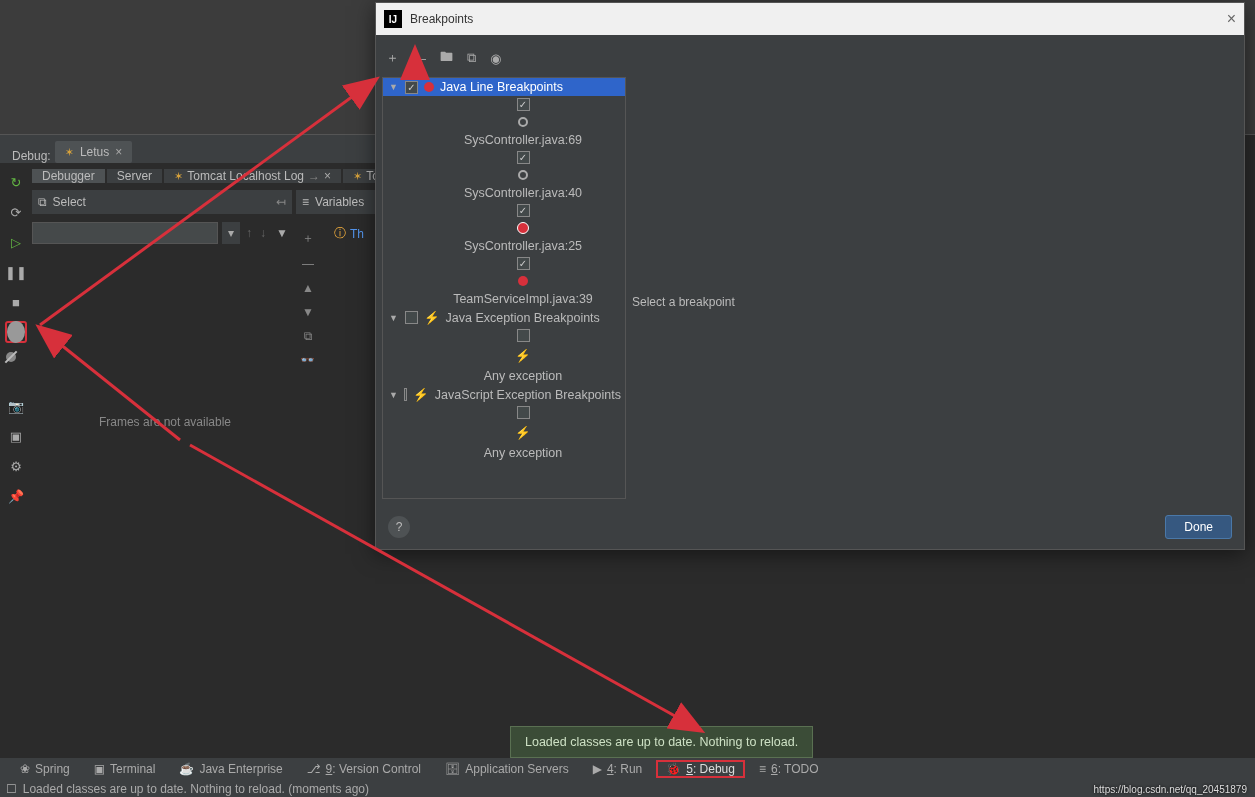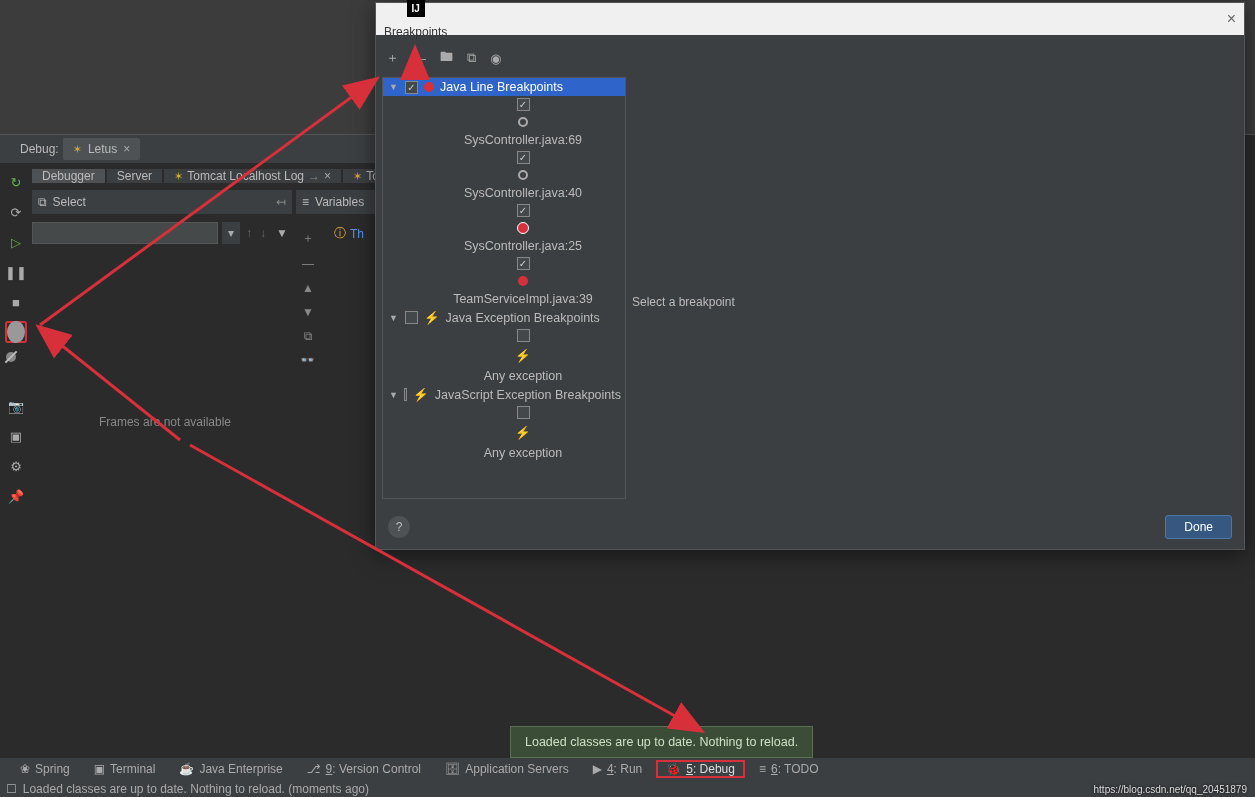--- a/index.html
+++ b/index.html
@@ -1,18 +1,18 @@
 <!DOCTYPE html>
 <html><head>
 <meta charset="utf-8">
 <style>
   * { box-sizing: border-box; margin: 0; padding: 0; font-family: "Segoe UI", Arial, sans-serif; }
   body { width:1255px; height:797px; background:#2b2b2b; color:#bbbbbb; font-size:12px; position:relative; overflow:hidden; }
   .editor-bg { position:absolute; left:0; top:0; width:1255px; height:135px; background:#3c3c3c; border-bottom:1px solid #555; }
-  .debug-bar { position:absolute; left:0; top:135px; width:375px; height:28px; background:#3c3f41; display:flex; align-items:center; gap:4px; padding-left:20px; }
+  .debug-bar { position:absolute; left:0; top:135px; width:375px; height:28px; background:#3c3f41; display:flex; align-items:flex-end; gap:4px; padding-left:12px; }
   .debug-lbl { color:#bbb; }
   .debug-tab { background:#4e5254; padding:4px 10px; display:flex; align-items:center; gap:6px; border-radius:2px; }
   .tc-icon { color:#d8a33c; font-size:11px; }
   .close-x { color:#aaa; cursor:pointer; }
   .panel-tabs { position:absolute; left:32px; top:163px; height:26px; display:flex; align-items:center; gap:2px; }
   .ptab { padding:0 10px; background:#3c3f41; color:#bbb; cursor:pointer; }
   .ptab.sel { background:#4e5254; }
   .ptab-item { display:flex; align-items:center; gap:4px; }
   .frames-hdr { position:absolute; left:32px; top:190px; width:260px; height:24px; background:#3c3f41; display:flex; align-items:center; gap:6px; padding:0 6px; }
   .frames-drop { position:absolute; left:32px; top:222px; width:260px; display:flex; align-items:center; gap:4px; }
@@ -29,21 +29,21 @@
   .side-icons span { width:22px; height:22px; display:flex; align-items:center; justify-content:center; cursor:pointer; color:#aaa; font-size:13px; }
   .stop-sq { color:#c75450; font-size:11px; }
   .bp-highlight { border:2px solid #d7303b; border-radius:3px; }
   .bp-glyph { width:10px; height:10px; border-radius:50%; background:#999; display:inline-block; position:relative; }
   .mute-glyph { position:relative; display:inline-block; width:12px; height:12px; }
   .mute-glyph:before { content:""; position:absolute; width:10px; height:10px; border-radius:50%; background:#888; left:1px; top:1px; }
   .mute-glyph:after { content:""; position:absolute; width:16px; height:2px; background:#bbb; transform:rotate(-45deg); left:-2px; top:5px; }
   
   .dialog { position:absolute; left:375px; top:2px; width:870px; height:548px; background:#3c3f41; border:1px solid #555; box-shadow:0 4px 20px rgba(0,0,0,0.5); display:flex; flex-direction:column; }
   .dlg-title { height:32px; background:#f0f0f0; color:#333; display:flex; align-items:center; padding:0 8px; justify-content:space-between; }
-  .dlg-title-left { display:flex; align-items:center; gap:8px;flex-direction:column; }
+  .dlg-title-left { display:flex; align-items:center; gap:8px; }
   .ij-badge { background:#000; color:#fff; width:18px; height:18px; display:flex; align-items:center; justify-content:center; font-weight:bold; font-size:10px; }
   .dlg-body { flex:1; display:flex; }
   .dlg-left { width:256px; display:flex; flex-direction:column; padding:10px 6px 6px 6px; }
   .tb-row { display:flex; gap:14px; align-items:center; padding:2px 4px 8px 4px; color:#aaa; }
   .tb-row span { cursor:pointer; font-size:13px; }
   .tree { flex:1; border:1px solid #555; background:#3c3f41; overflow:auto; font-size:12.5px; }
   .tree-node { display:flex; align-items:center; gap:6px; padding:2px 4px 2px 6px; white-space:nowrap; }
   .tree-node.sel { background:#2f65ca; color:#fff; }
   .tree-indent2 { padding-left:42px;flex-direction:column; }
   .chev { width:10px; color:#aaa; cursor:pointer; font-size:9px; }

